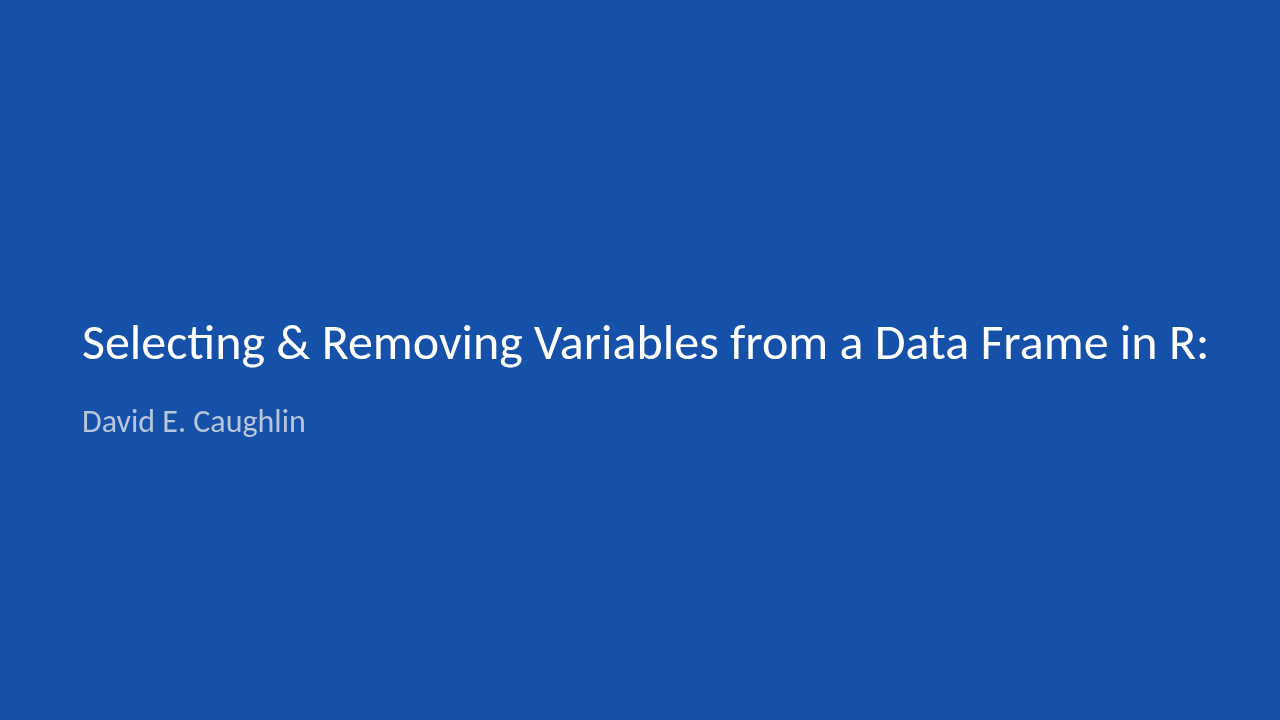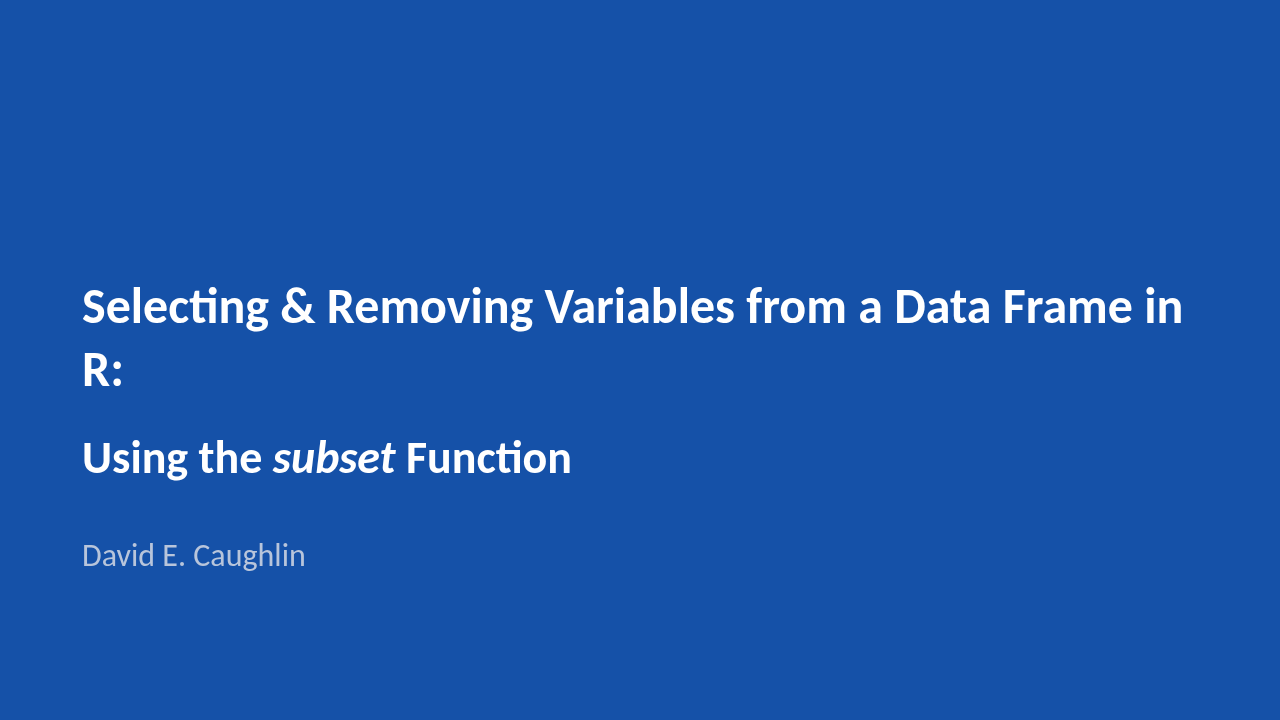--- a/index.html
+++ b/index.html
@@ -17,23 +17,24 @@
     }
     .content {
       position: absolute;
       left: 82px;
       top: 275px;
       right: 60px;
     }
     .title {
       color: #ffffff;
       font-size: 50px;
-      font-weight: 700;
+      font-weight: 400;
       line-height: 1.25;
       margin-bottom: 28px;
+      margin-top: 36px;
     }
     .subtitle {
       color: #ffffff;
       font-size: 46px;
       font-weight: 700;
       line-height: 1.3;
       margin-bottom: 48px;
     }
     .subtitle .italic {
       font-style: italic;
@@ -42,17 +43,14 @@
       color: #b8c5db;
       font-size: 32px;
       font-weight: 400;
     }
   </style>
 </head>
 <body>
 
 <div class="content">
   <div class="title">Selecting &amp; Removing Variables from a Data Frame in R:</div>
-  <div class="subtitle">
-    <span>Using the </span><span class="italic">subset</span><span> Function</span>
-  </div>
   <div class="author">David E. Caughlin</div>
 </div>
 
 </body></html>

